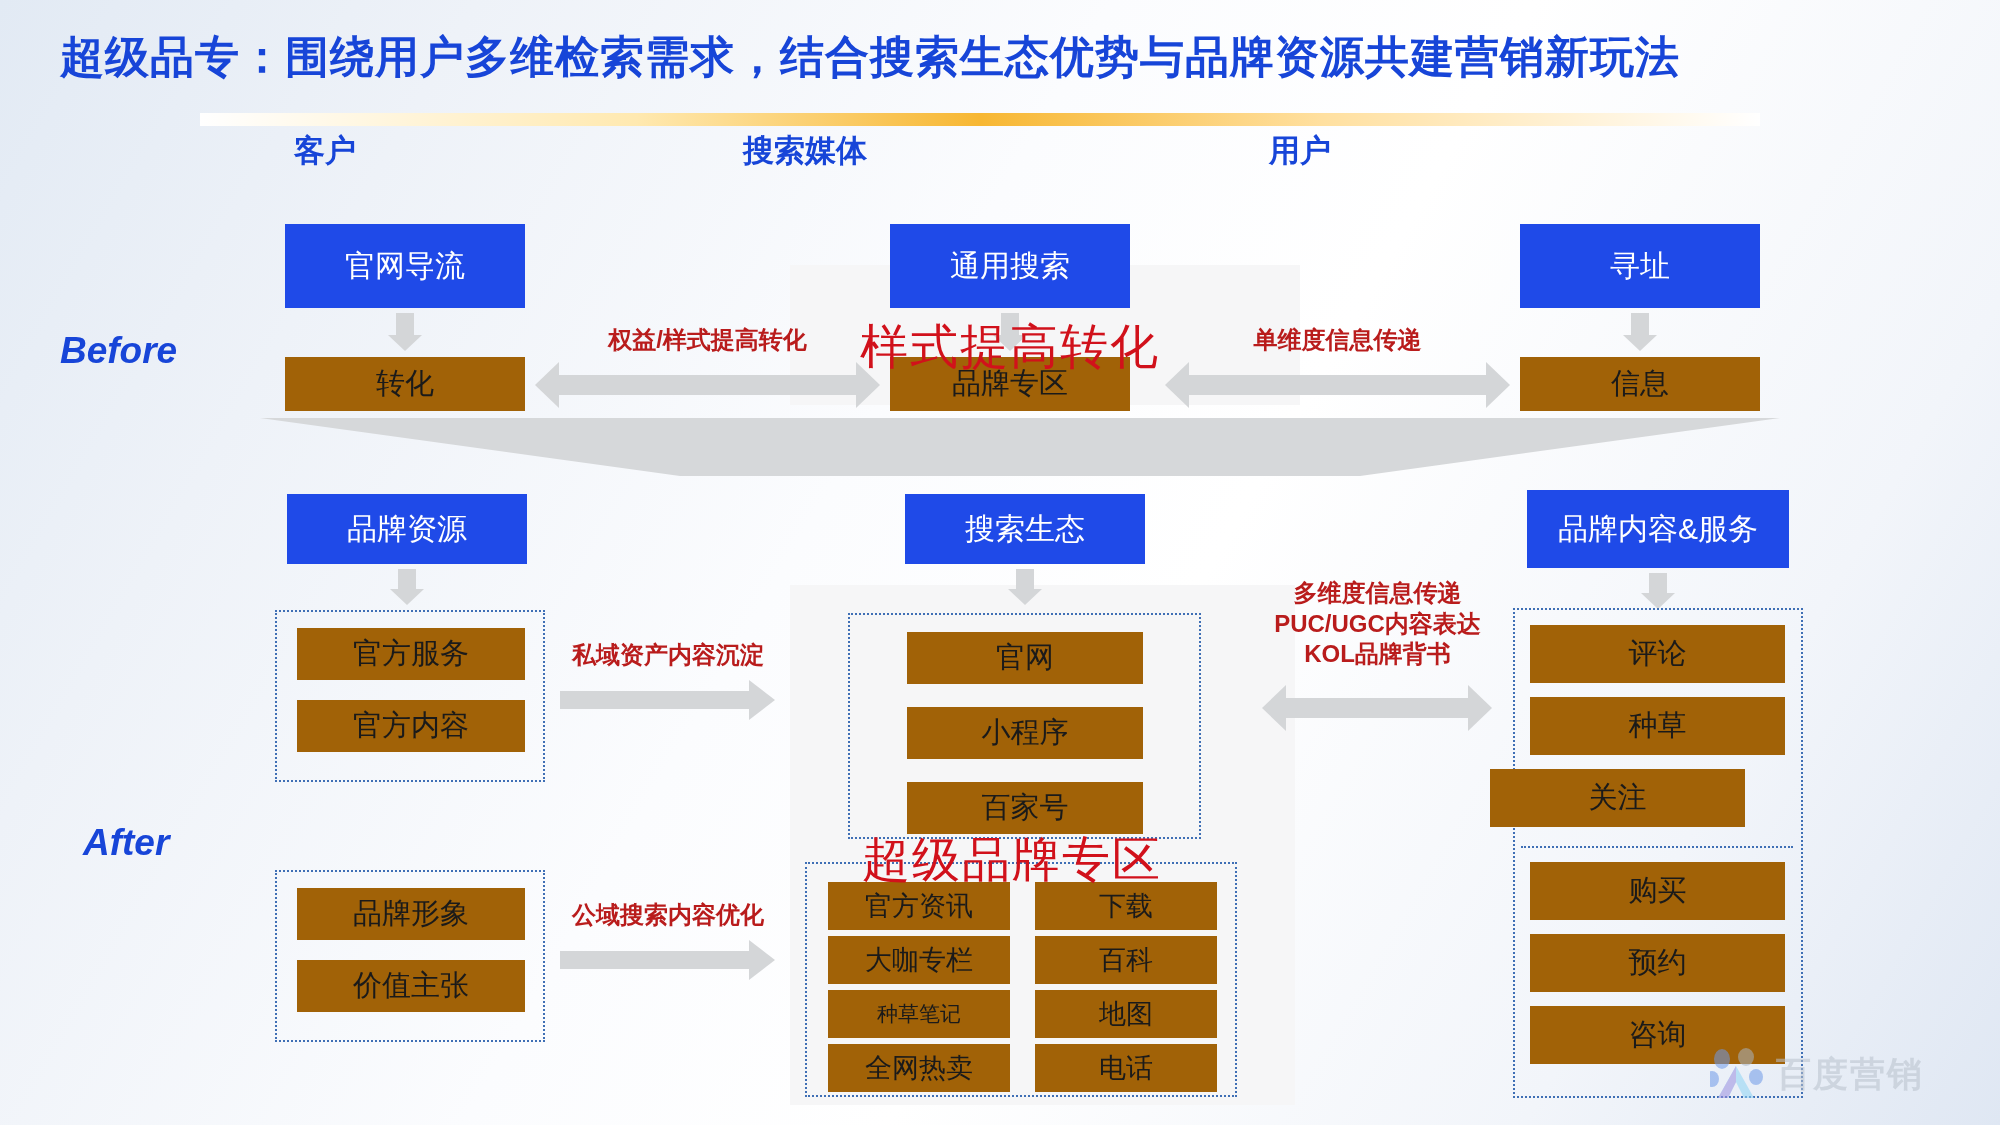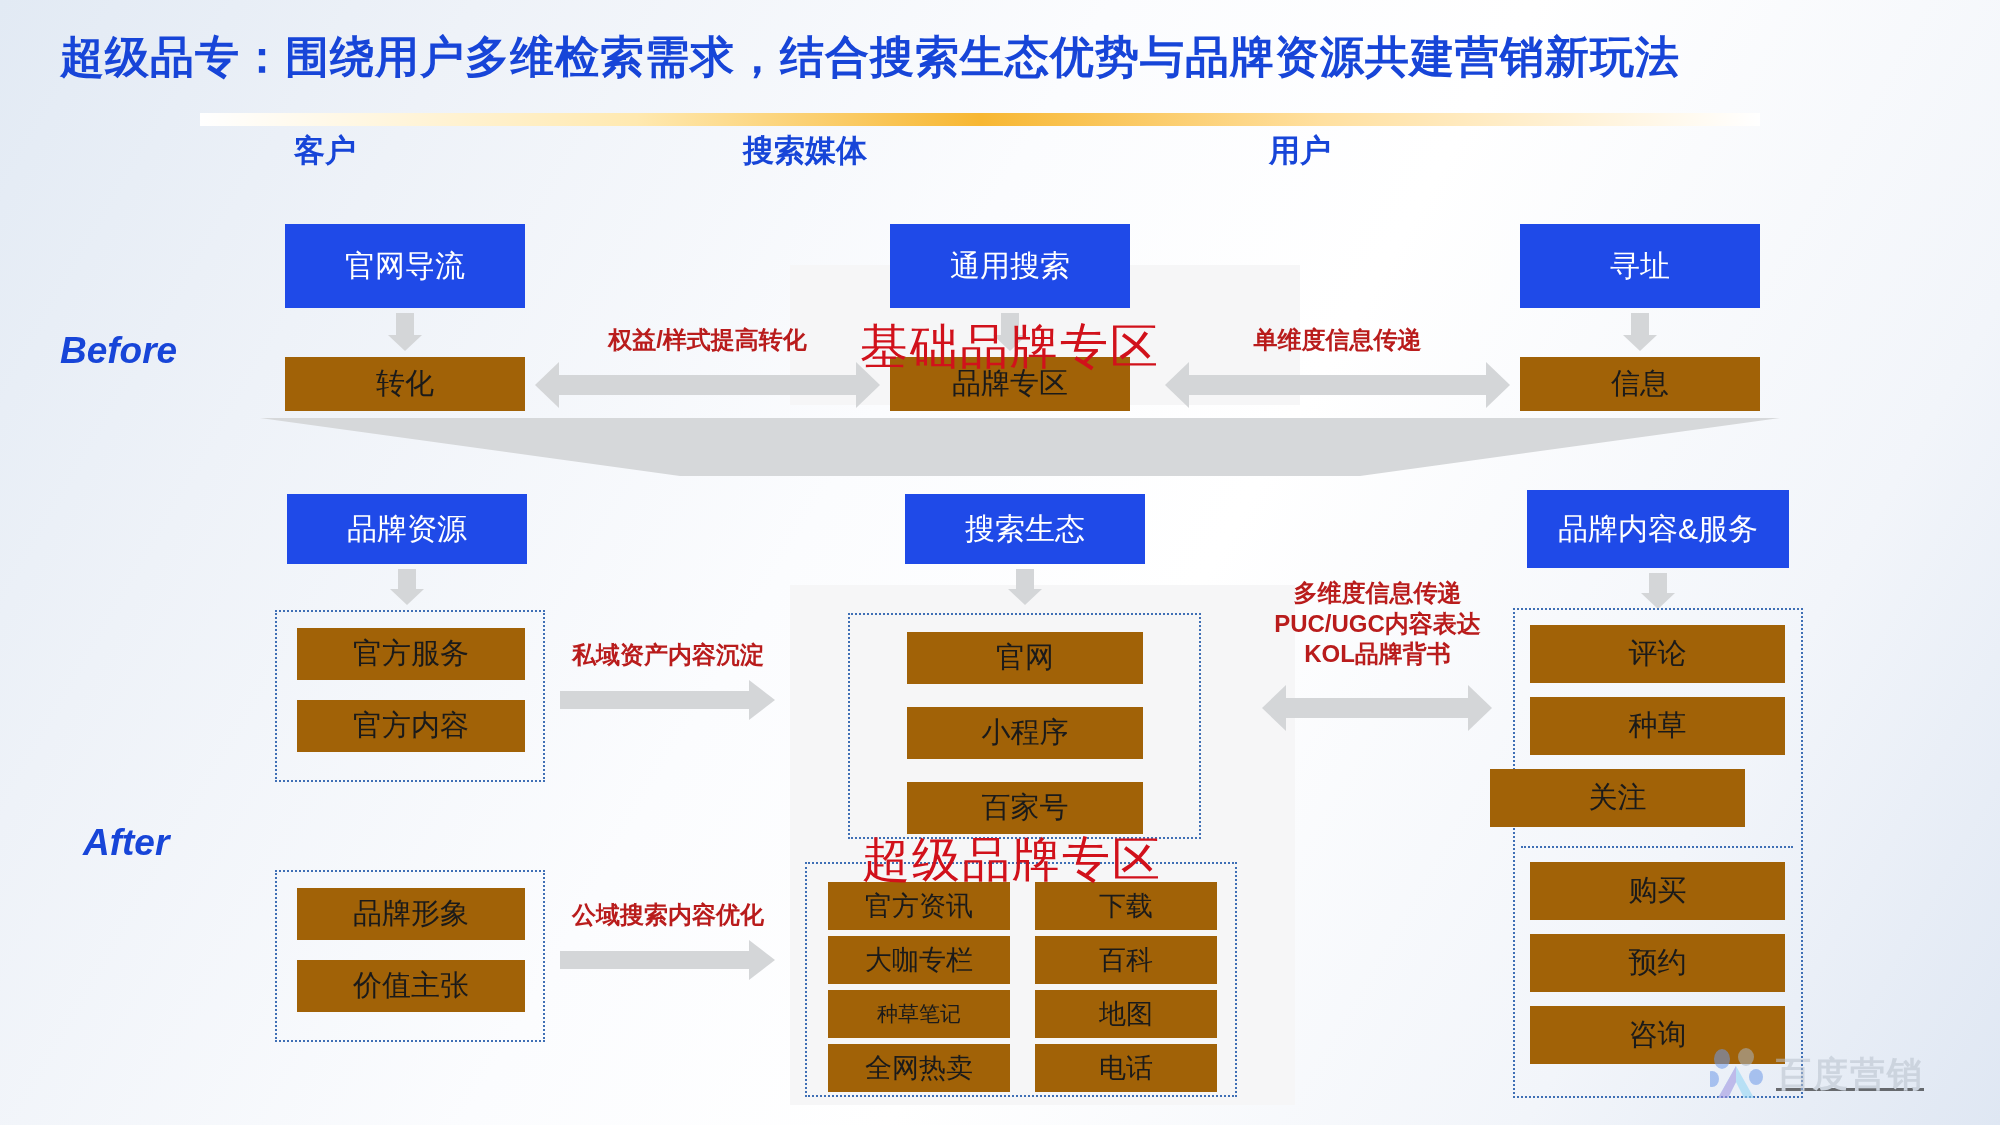--- a/index.html
+++ b/index.html
@@ -82,21 +82,21 @@
   
   .funnel{position:absolute;}
 
   
   .red-note{
     position:absolute;font-size:48px;color:#d1111b;white-space:nowrap;
     letter-spacing:2px;
   }
 
   
-  .logo{position:absolute;display:flex;align-items:center;gap:10px;opacity:.55;text-decoration:underline;}
+  .logo{position:absolute;display:flex;align-items:center;gap:10px;opacity:.55;}
   .logo-text{font-size:35px;font-weight:bold;color:#b9c2cd;letter-spacing:2px;}
 </style>
 </head>
 <body>
 
 <div class="stage">
 
   <div class="title">超级品专：围绕用户多维检索需求，结合搜索生态优势与品牌资源共建营销新玩法</div>
   <div class="title-rule"></div>
 
@@ -137,21 +137,21 @@
   </div>
   <div class="arrow-label" style="left:535px;top:325px;width:345px;">权益/样式提高转化</div>
 
   <div class="arrow-bi" style="left:1165px;top:362px;width:345px;">
     <div class="shaft"></div>
       <div class="hl"></div>
       <div class="hr"></div>
   </div>
   <div class="arrow-label" style="left:1165px;top:325px;width:345px;">单维度信息传递</div>
 
-  <div class="red-note" style="left:860px;top:315px;">基础品牌专区</div>
+  <div class="red-note" style="left:860px;top:315px;">样式提高转化</div>
 
   <svg class="funnel" style="left:260px;top:418px;" width="1520" height="60">
     <polygon points="0,0 1520,0 1100,58 420,58" fill="#d6d8da"></polygon>
   </svg>
 
   <div class="box-blue" style="left:287px;top:494px;width:240px;height:70px;">品牌资源</div>
   <div class="arrow-down" style="left:390px;top:569px;height:36px;">
     <div class="shaft" style="height:20px;"></div>
       <div class="head"></div>
   </div>

